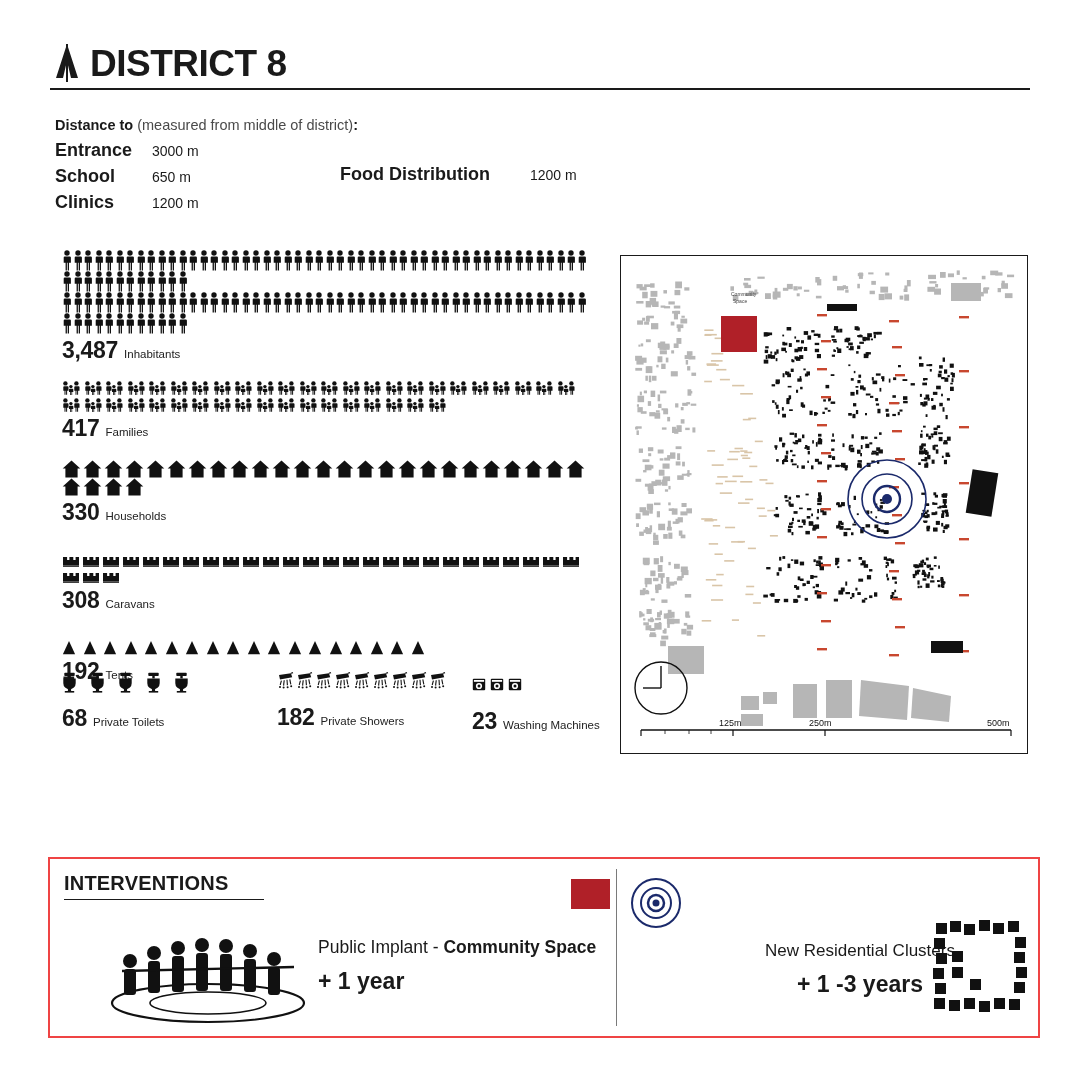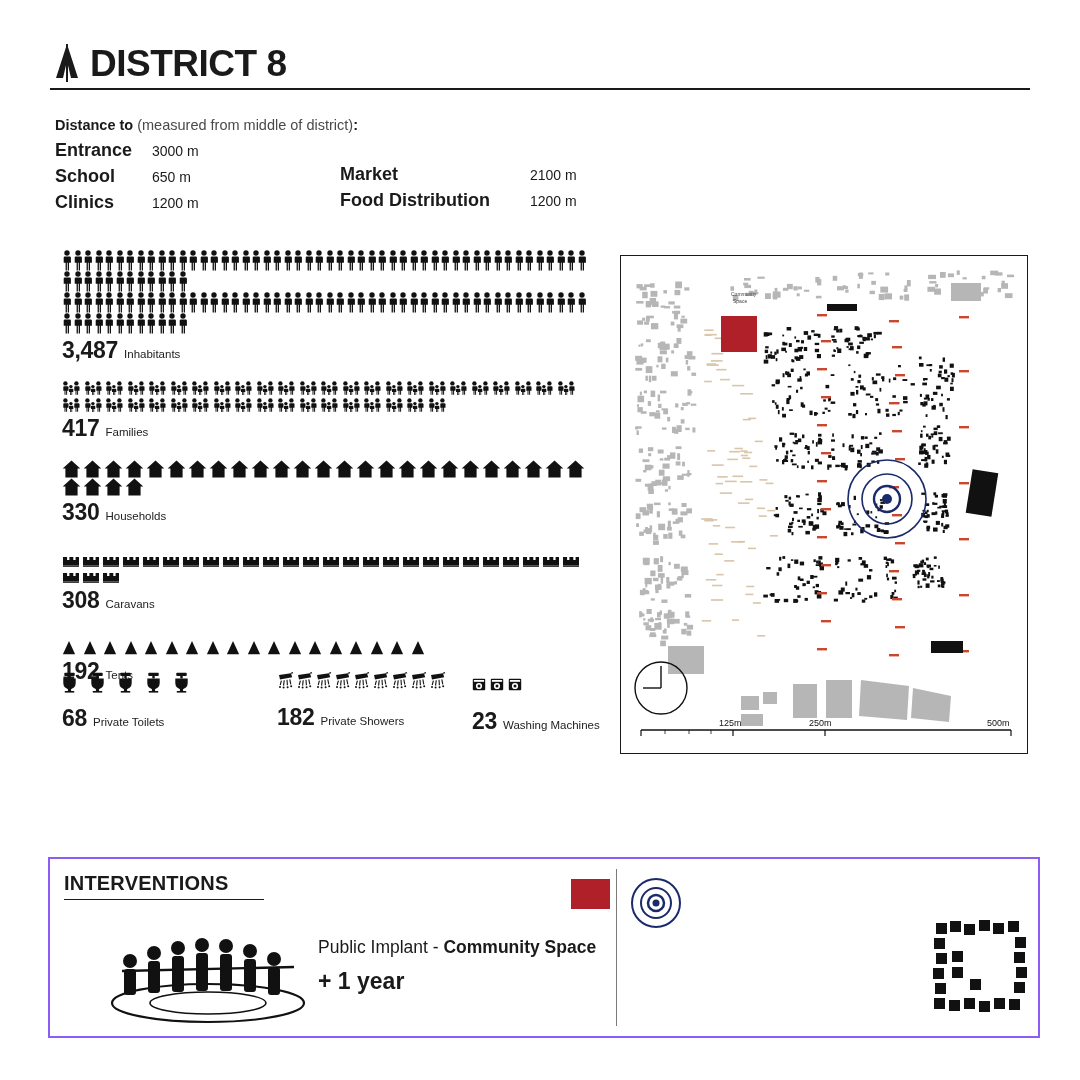--- a/index.html
+++ b/index.html
@@ -150,21 +150,21 @@
   }
   #map-svg { display: block; }
 
   
   #interventions {
     position: absolute;
     left: 48px;
     top: 857px;
     width: 988px;
     height: 177px;
-    border: 2px solid #8b5cf6;
+    border: 2px solid #ef4444;
     background: #fff;
   }
   #int-title {
     position: absolute;
     left: 14px;
     top: 13px;
     font-size: 20px;
     font-weight: bold;
     letter-spacing: 0.2px;
     border-bottom: 1.5px solid #1a1a1a;
@@ -270,24 +270,20 @@
       <div class="dist-row">
         <span class="dist-label">School</span>
         <span class="dist-value">650 m</span>
       </div>
       <div class="dist-row">
         <span class="dist-label">Clinics</span>
         <span class="dist-value">1200 m</span>
       </div>
     </div>
     <div class="dist-col right" style="padding-top:24px;">
-      <div class="dist-row">
-        <span class="dist-label">Market</span>
-        <span class="dist-value">2100 m</span>
-      </div>
       <div class="dist-row">
         <span class="dist-label">Food Distribution</span>
         <span class="dist-value">1200 m</span>
       </div>
     </div>
   </div>
 </div>
 
 <div id="pictograms">
 
@@ -2733,20 +2729,24 @@
     <path d="M14 40 L186 36" stroke="#111" stroke-width="2.4" fill="none"></path>
   </svg>
 
   <div id="int-left-text">
     <div id="int-left-label">
       <span>Public Implant - </span><b>Community Space</b>
     </div>
     <div id="int-left-years">+ 1 year</div>
   </div>
 
+  <div id="int-right-text">
+    <div id="int-right-label">New Residential Clusters</div>
+    <div id="int-right-years">+ 1 -3 years</div>
+  </div>
 
   <svg id="int-cluster" viewBox="0 0 100 105">
     <g fill="#111">
       <rect x="6" y="4" width="11" height="11"></rect>
         <rect x="20" y="2" width="11" height="11"></rect>
       <rect x="34" y="5" width="11" height="11"></rect>
         <rect x="49" y="1" width="11" height="11"></rect>
       <rect x="63" y="4" width="11" height="11"></rect>
         <rect x="78" y="2" width="11" height="11"></rect>
       <rect x="4" y="19" width="11" height="11"></rect>

